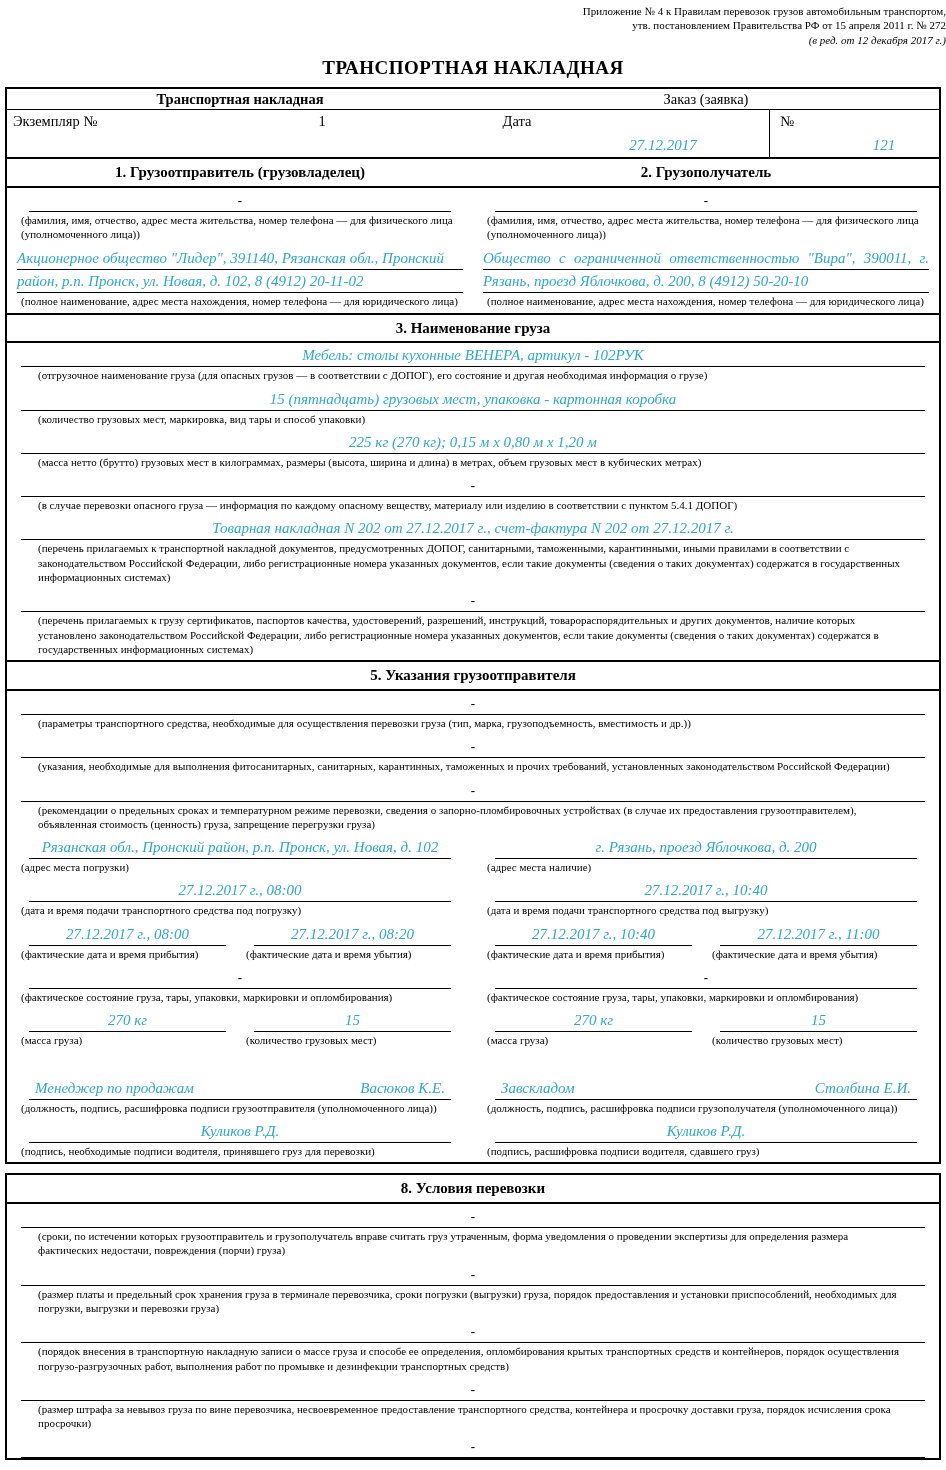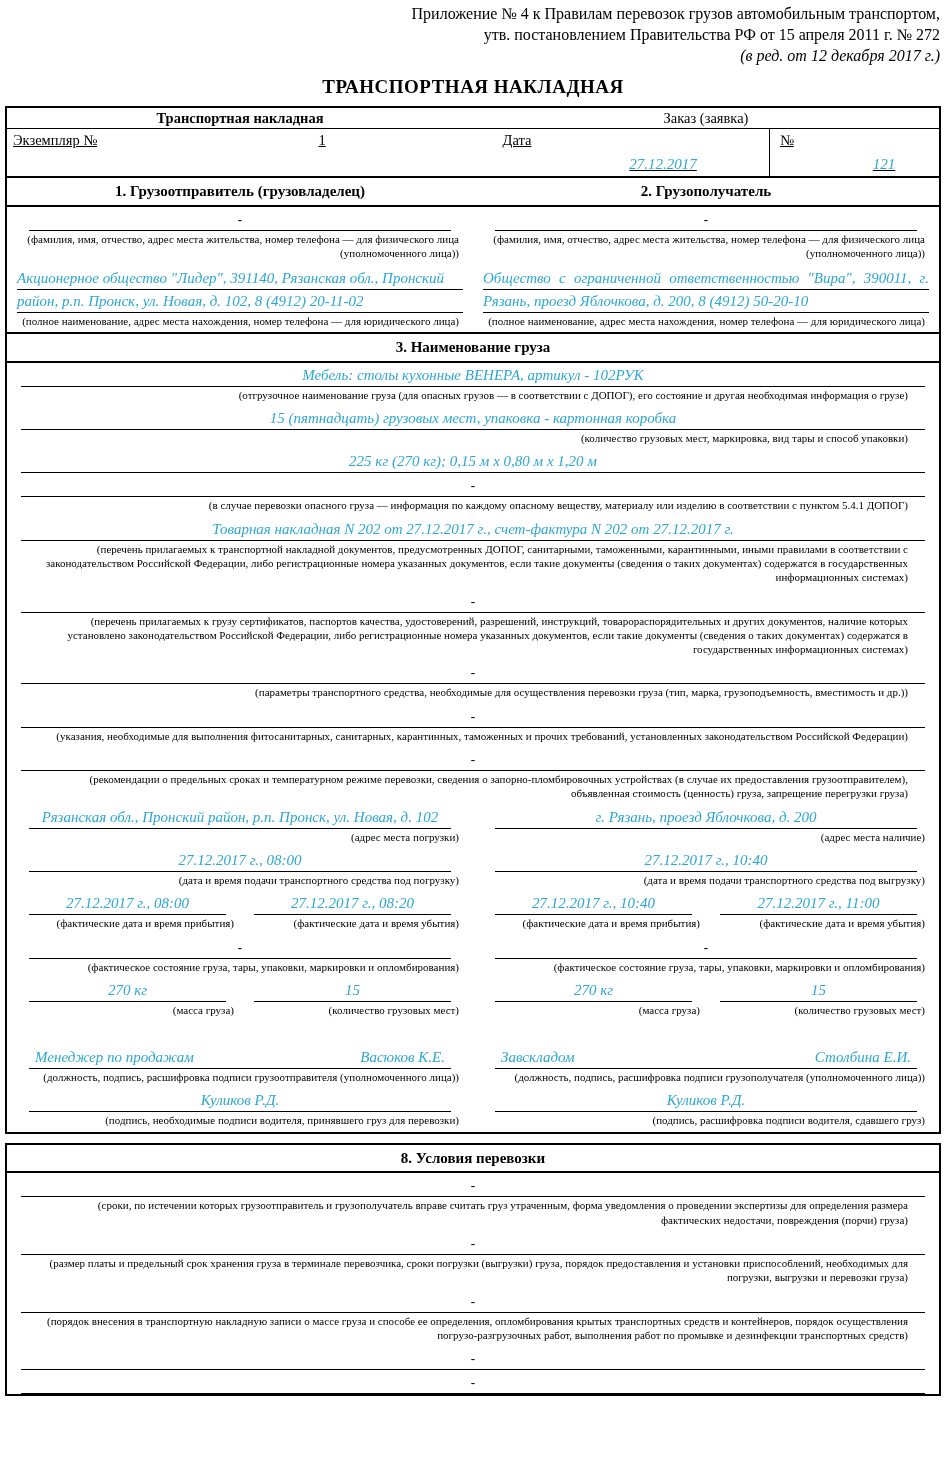--- a/index.html
+++ b/index.html
@@ -1,53 +1,53 @@
 <!DOCTYPE html>
 <html><head>
 <meta charset="utf-8">
 <style>
   html,body{margin:0;padding:0;background:#fff;}
   body{width:946px;font-family:"Liberation Serif","DejaVu Serif",serif;color:#000;}
   .page{width:946px;min-height:1470px;box-sizing:border-box;padding-top:4px;}
 
   
-  .meta{text-align:right;font-size:16px;line-height:1.3;padding-right:6px;}
+  .meta{text-align:right;font-size:11px;line-height:1.3;}
   .meta .it{font-style:italic;}
 
   .doc-title{text-align:center;font-weight:bold;font-size:19px;margin:10px 0 8px 0;letter-spacing:.5px;}
 
   .block{border:2px solid #000;margin:0 5px;background:#fff;}
   .block + .block{margin-top:9px;}
 
   
   .r1{display:flex;font-size:14.5px;line-height:20px;}
   .r1 .half{width:50%;text-align:center;}
   .r1 .bold{font-weight:bold;}
-  .r2{display:flex;font-size:14.5px;line-height:23px;border-top:1px solid #000;text-decoration:underline;}
+  .r2{display:flex;font-size:14.5px;line-height:23px;border-top:1px solid #000;}
   .r2 .lbl1{width:160px;padding-left:6px;box-sizing:border-box;}
   .r2 .vcopy{width:310px;text-align:center;}
   .r2 .lbl2{width:80px;text-align:center;}
   .r2 .vdate{flex:1;text-align:center;}
   .r2 .numcell{width:60px;border-left:1px solid #000;padding-left:10px;box-sizing:border-box;}
   .r2 .vnum{width:110px;text-align:center;}
 
   .sec-h{border-top:2px solid #000;border-bottom:2px solid #000;text-align:center;
          font-weight:bold;font-size:15px;line-height:1.25;padding:4px 4px;}
   .sec-h.cols{display:flex;padding:4px 0;}
   .sec-h .half{width:50%;text-align:center;}
 
   .cols{display:flex;}
   .col{width:50%;box-sizing:border-box;padding:0 8px;}
 
   .val{color:#2da7d2;font-style:italic;font-size:15px;margin-top:24px;}
   .uline{border-bottom:1px solid #000;text-align:center;min-height:21px;line-height:21px;margin:2px 14px 0 14px;}
   .ruled{margin:2px 2px 0 2px;line-height:23px;
          background-image:repeating-linear-gradient(to bottom,transparent 0 22px,#000 22px 23px);}
   .dashv{color:#000;font-style:normal;font-weight:bold;font-size:13px;}
-  .cap{font-size:11px;text-align:right;line-height:1.3;padding:1px 6px 4px 6px;}
+  .cap{font-size:11px;text-align:left;line-height:1.3;padding:1px 6px 4px 6px;}
   .cap.narrow{max-width:870px;margin:0 auto;}
 
   .subcols{display:flex;}
   .subcols .sc{width:50%;box-sizing:border-box;}
   .sigrow{display:flex;justify-content:space-between;padding:0 6px;}
 </style>
 </head>
 <body>
 
 <div class="page">
@@ -94,31 +94,33 @@
       </div>
     </div>
 
     <div class="sec-h">3. Наименование груза</div>
     <div>
       <div class="uline val">Мебель: столы кухонные ВЕНЕРА, артикул - 102РУК</div>
       <div class="cap narrow">(отгрузочное наименование груза (для опасных грузов — в соответствии с ДОПОГ), его состояние и другая необходимая информация о грузе)</div>
       <div class="uline val">15 (пятнадцать) грузовых мест, упаковка - картонная коробка</div>
       <div class="cap narrow">(количество грузовых мест, маркировка, вид тары и способ упаковки)</div>
       <div class="uline val">225 кг (270 кг); 0,15 м х 0,80 м х 1,20 м</div>
+      <div class="cap narrow">(масса нетто (брутто) грузовых мест в килограммах, размеры (высота, ширина и длина) в метрах, объем грузовых мест в кубических метрах)</div>
       <div class="uline dashv">-</div>
       <div class="cap narrow">(в случае перевозки опасного груза — информация по каждому опасному веществу, материалу или изделию в соответствии с пунктом 5.4.1 ДОПОГ)</div>
     </div>
 
     <div>
       <div class="uline val">Товарная накладная N 202 от 27.12.2017 г., счет-фактура N 202 от 27.12.2017 г.</div>
       <div class="cap narrow">(перечень прилагаемых к транспортной накладной документов, предусмотренных ДОПОГ, санитарными, таможенными, карантинными, иными правилами в соответствии с законодательством Российской Федерации, либо регистрационные номера указанных документов, если такие документы (сведения о таких документах) содержатся в государственных информационных системах)</div>
       <div class="uline dashv">-</div>
       <div class="cap narrow">(перечень прилагаемых к грузу сертификатов, паспортов качества, удостоверений, разрешений, инструкций, товарораспорядительных и других документов, наличие которых установлено законодательством Российской Федерации, либо регистрационные номера указанных документов, если такие документы (сведения о таких документах) содержатся в государственных информационных системах)</div>
     </div>
 
+    <div class="sec-h">5. Указания грузоотправителя</div>
     <div>
       <div class="uline dashv">-</div>
       <div class="cap narrow">(параметры транспортного средства, необходимые для осуществления перевозки груза (тип, марка, грузоподъемность, вместимость и др.))</div>
       <div class="uline dashv">-</div>
       <div class="cap narrow">(указания, необходимые для выполнения фитосанитарных, санитарных, карантинных, таможенных и прочих требований, установленных законодательством Российской Федерации)</div>
       <div class="uline dashv">-</div>
       <div class="cap narrow">(рекомендации о предельных сроках и температурном режиме перевозки, сведения о запорно-пломбировочных устройствах (в случае их предоставления грузоотправителем), объявленная стоимость (ценность) груза, запрещение перегрузки груза)</div>
     </div>
 
     <div class="cols">
@@ -200,19 +202,20 @@
   <div class="block">
     <div class="sec-h" style="border-top:none;">8. Условия перевозки</div>
     <div>
       <div class="uline dashv">-</div>
       <div class="cap narrow">(сроки, по истечении которых грузоотправитель и грузополучатель вправе считать груз утраченным, форма уведомления о проведении экспертизы для определения размера фактических недостачи, повреждения (порчи) груза)</div>
       <div class="uline dashv">-</div>
       <div class="cap narrow">(размер платы и предельный срок хранения груза в терминале перевозчика, сроки погрузки (выгрузки) груза, порядок предоставления и установки приспособлений, необходимых для погрузки, выгрузки и перевозки груза)</div>
       <div class="uline dashv">-</div>
       <div class="cap narrow">(порядок внесения в транспортную накладную записи о массе груза и способе ее определения, опломбирования крытых транспортных средств и контейнеров, порядок осуществления погрузо-разгрузочных работ, выполнения работ по промывке и дезинфекции транспортных средств)</div>
       <div class="uline dashv">-</div>
+      <div class="cap narrow">(размер штрафа за невывоз груза по вине перевозчика, несвоевременное предоставление транспортного средства, контейнера и просрочку доставки груза, порядок исчисления срока просрочки)</div>
       <div class="uline dashv">-</div>
 
     </div>
 
   </div>
 
 </div>
 
 </body></html>

